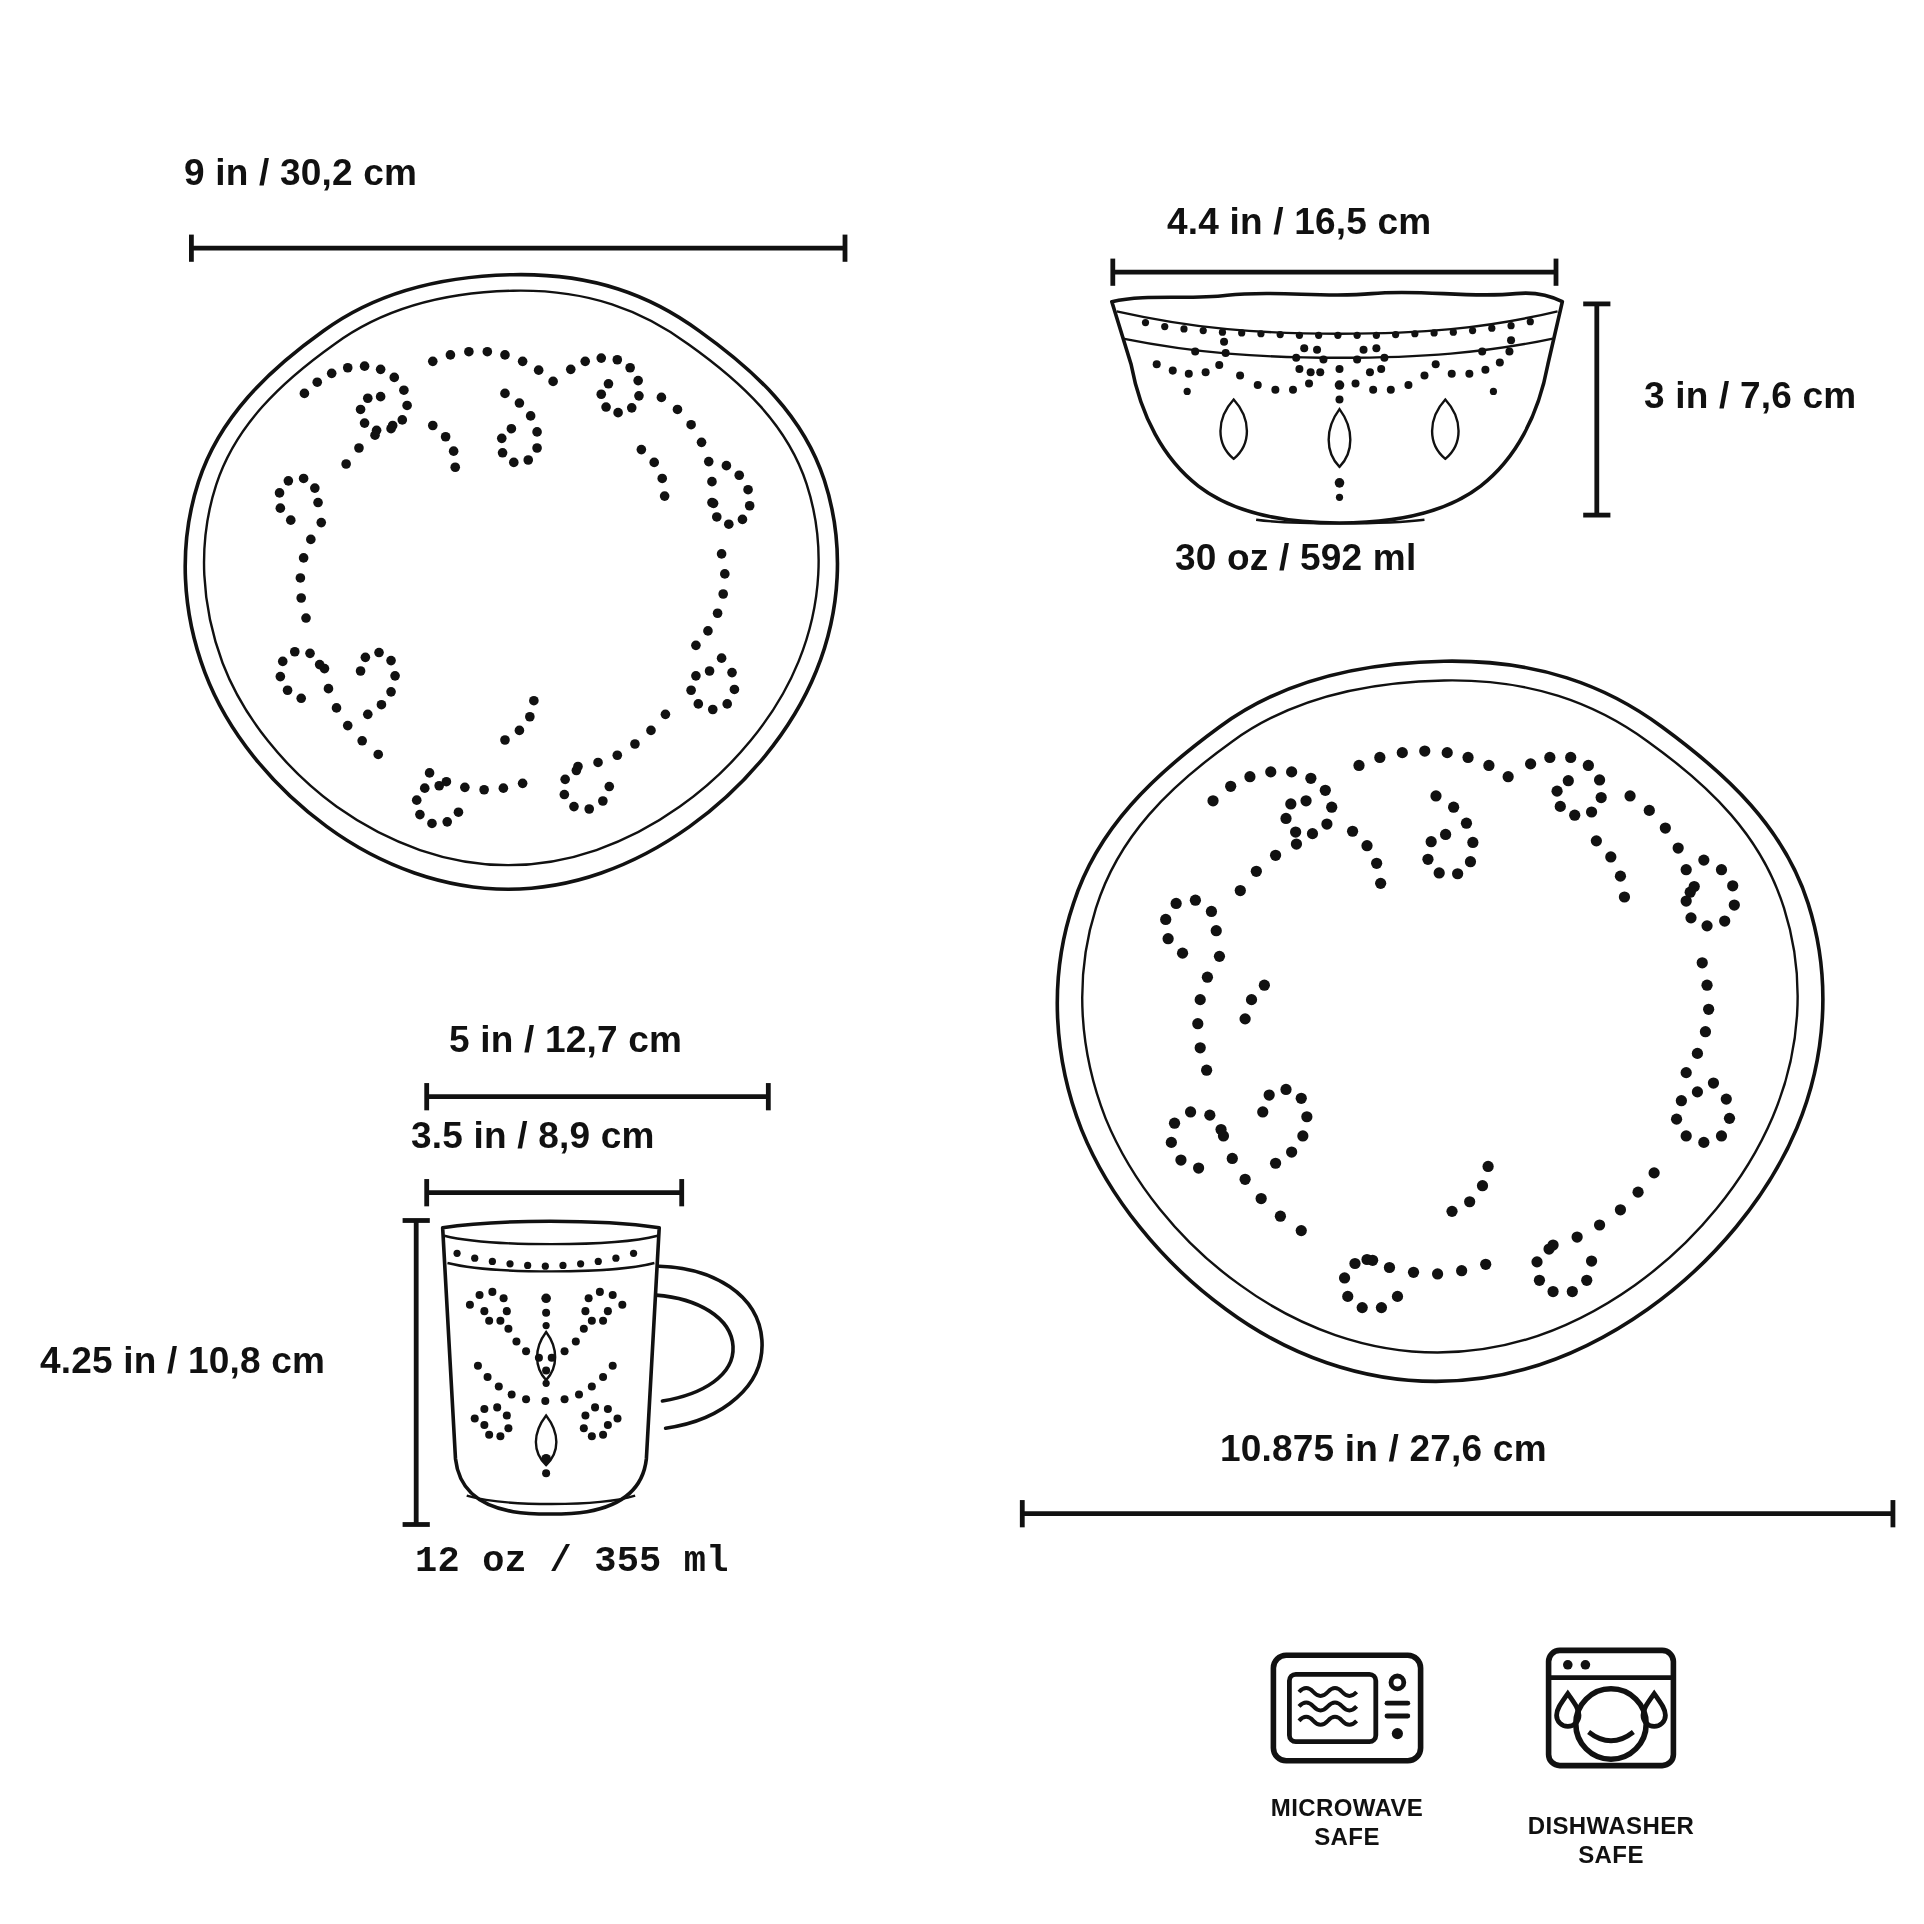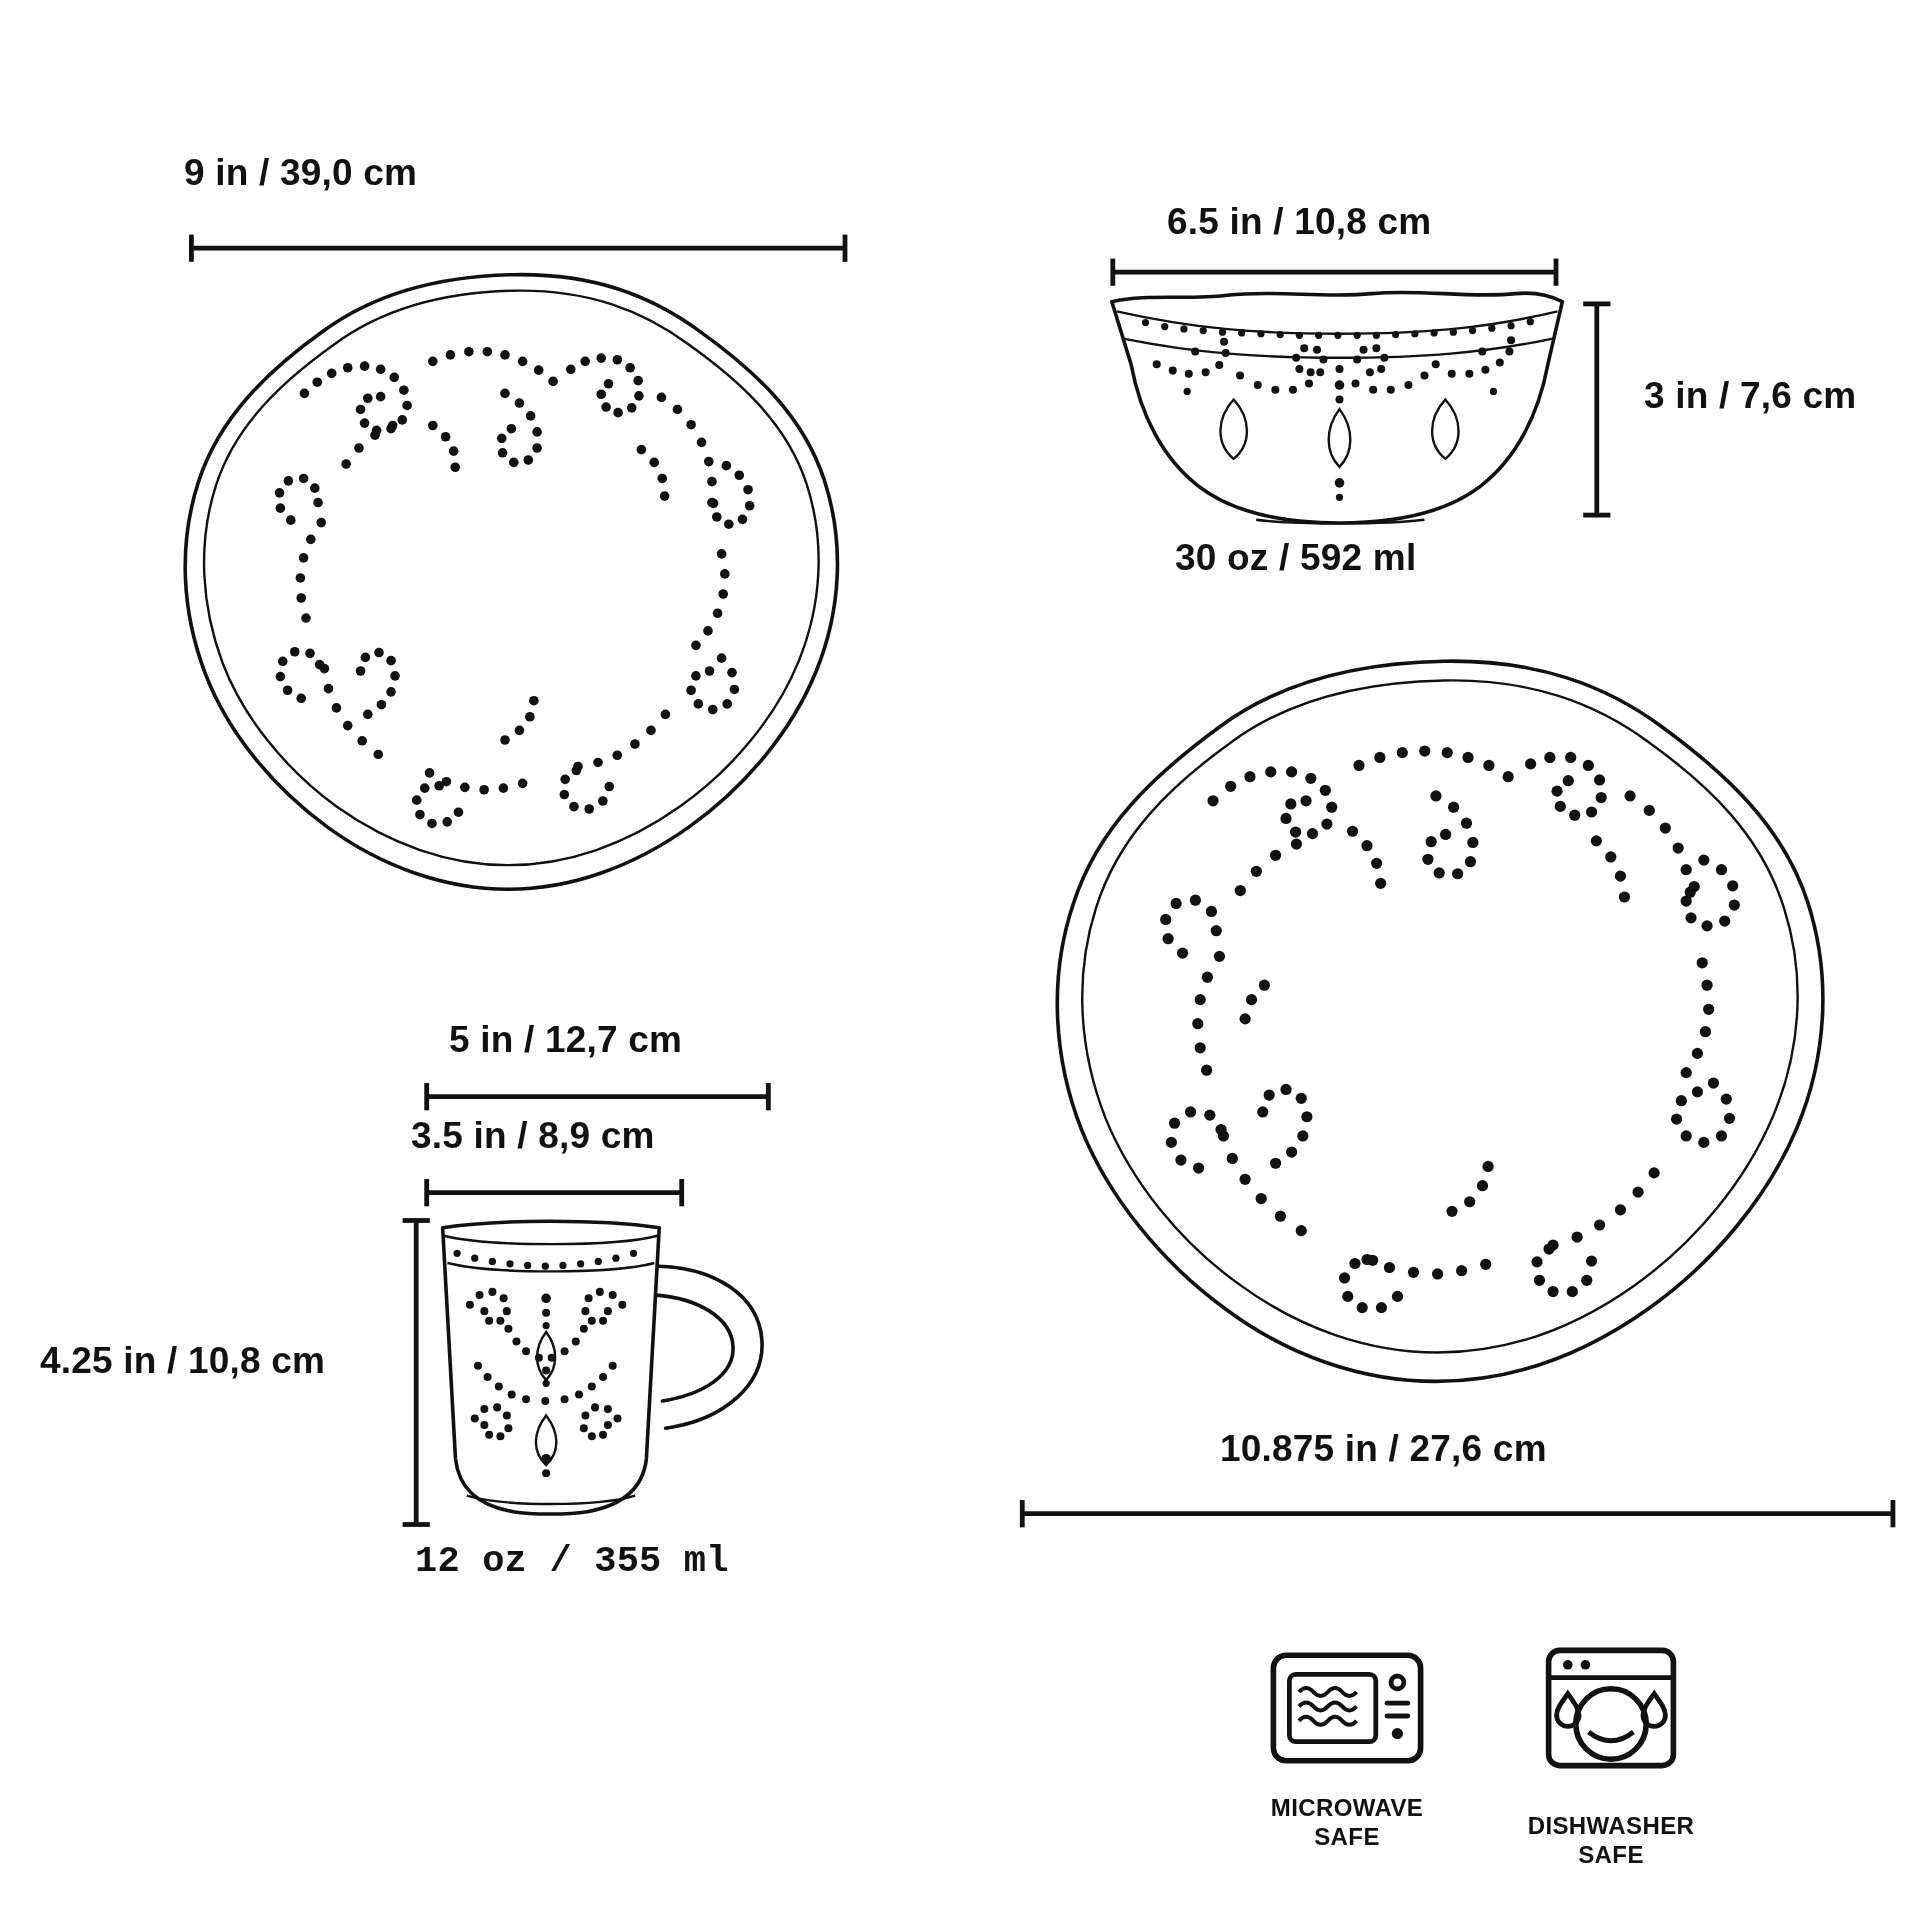--- a/index.html
+++ b/index.html
@@ -47,21 +47,21 @@
   .artthin{fill:none;stroke:#111;stroke-width:3;}
   .beadfill{fill:#111;}
 </style>
 </head>
 <body>
 
 <div class="stage">
 
   <div class="abs" style="left:0;top:0;width:882px;height:1003px;">
 
-    <div class="abs dim-label" style="left:184px;top:152px;">9 in / 39,0 cm</div>
+    <div class="abs dim-label" style="left:184px;top:152px;">9 in / 30,2 cm</div>
 
     <svg class="abs" style="left:0px;top:225px;" width="882" height="48" viewBox="0 0 1100 60">
       <line class="ln" x1="238" y1="12" x2="238" y2="46"></line>
       <line class="ln" x1="1055" y1="12" x2="1055" y2="46"></line>
       <line class="ln" x1="238" y1="29" x2="1055" y2="29"></line>
     </svg>
 
     <svg class="abs" style="left:160px;top:265px;" width="706" height="666" viewBox="0 0 880 830">
 
       <path class="art" d="M440 12
@@ -261,21 +261,21 @@
         <circle cx="430" cy="592" r="6"></circle>
           <circle cx="448" cy="580" r="6"></circle>
           <circle cx="461" cy="563" r="6"></circle>
         <circle cx="466" cy="543" r="6"></circle>
       </g>
     </svg>
   </div>
 
   <div class="abs" style="left:1075px;top:0;width:850px;height:610px;">
 
-    <div class="abs dim-label" style="left:92px;top:201px;">6.5 in / 10,8 cm</div>
+    <div class="abs dim-label" style="left:92px;top:201px;">4.4 in / 16,5 cm</div>
 
     <svg class="abs" style="left:0px;top:249px;" width="802" height="48" viewBox="0 0 1000 60">
       <line class="ln" x1="46" y1="12" x2="46" y2="46"></line>
       <line class="ln" x1="600" y1="12" x2="600" y2="46"></line>
       <line class="ln" x1="46" y1="29" x2="600" y2="29"></line>
     </svg>
 
     <svg class="abs" style="left:497px;top:297px;" width="64" height="225" viewBox="0 0 80 280">
       <line class="ln" x1="14" y1="8" x2="48" y2="8"></line>
       <line class="ln" x1="14" y1="272" x2="48" y2="272"></line>

